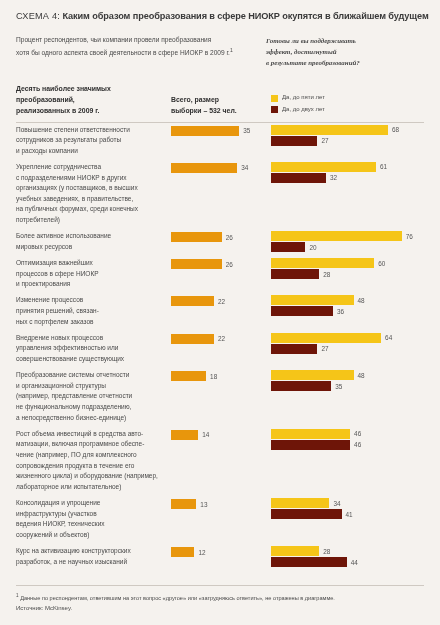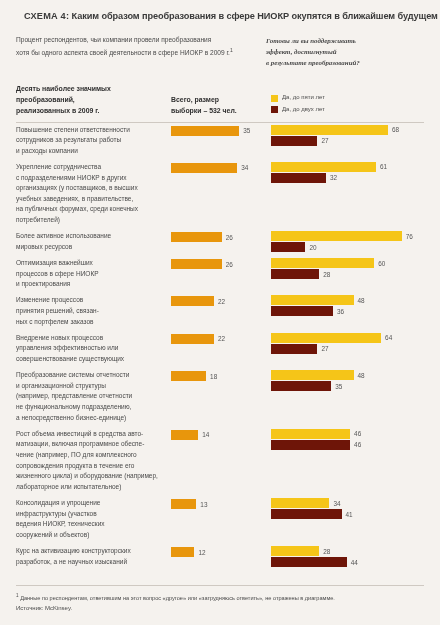--- a/index.html
+++ b/index.html
@@ -25,23 +25,22 @@
 
   
   .title-row {
     padding-top: 11px;
     font-size: 9.2px;
     font-weight: bold;
     letter-spacing: -0.1px;
     white-space: nowrap;
   }
   .title-label {
-    font-weight: bold;
+    font-weight: normal;
     letter-spacing: 0.2px;
-    margin-left: 8px;
   }
   .title-text { font-weight: bold; }
 
   
   .intro {
     display: flex;
     margin-top: 14px;
   }
   .intro-left {
     width: 250px;

